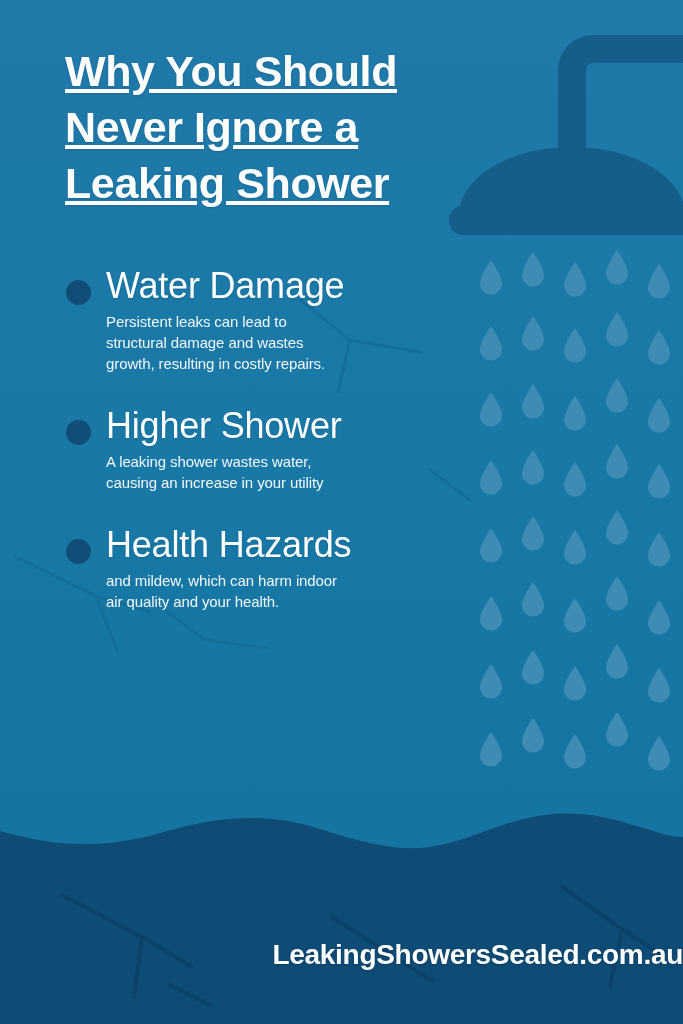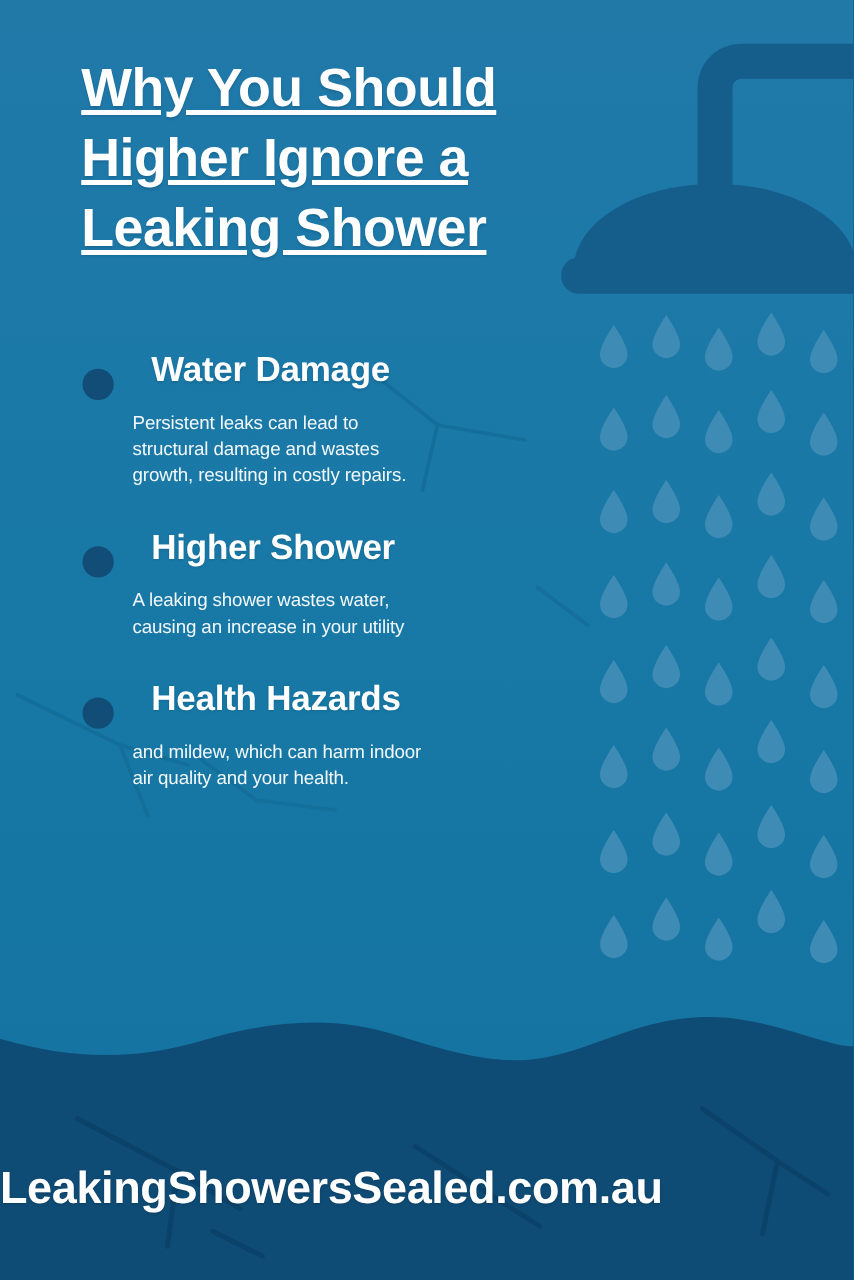--- a/index.html
+++ b/index.html
@@ -79,24 +79,24 @@
   .dot {
     position: absolute;
     left: 66px;
     top: 16px;
     width: 25px;
     height: 25px;
     border-radius: 50%;
     background: #114d76;
   }
   .pt-title {
-    margin: 15px;
+    margin: 0;
     color: #ffffff;
-    font-size: 28px;
-    font-weight: bold;
+    font-size: 36px;
+    font-weight: normal;
     line-height: 1.22;
     letter-spacing: -0.2px;
     text-shadow: 0 1px 2px rgba(6,50,80,0.2);
   }
   .pt-body {
     margin: 3px 0 0 0;
     color: #f2f8fb;
     font-size: 15px;
     font-weight: normal;
     line-height: 1.40;
@@ -110,23 +110,23 @@
     left: 0;
     bottom: 0;
     width: 683px;
     height: 235px;
   }
   .footer-url {
     position: absolute;
     left: 0;
     bottom: 53px;
     width: 683px;
-    text-align: left;
+    text-align: right;
     color: #ffffff;
-    font-size: 36px;
+    font-size: 28px;
     font-weight: bold;
     letter-spacing: -0.3px;
     text-shadow: 0 1px 2px rgba(4,35,58,0.35);
   }
 </style>
 </head>
 <body>
 
 <div id="poster">
 
@@ -211,21 +211,21 @@
       <use href="#drop" x="14" y="486"></use>
       <use href="#drop" x="56" y="472"></use>
       <use href="#drop" x="98" y="488"></use>
       <use href="#drop" x="140" y="466"></use>
       <use href="#drop" x="182" y="490"></use>
     </g>
   </svg>
 
   <h1 class="title">
     <span class="tl">Why You Should</span>
-    <span class="tl">Higher Ignore a</span>
+    <span class="tl">Never Ignore a</span>
     <span class="tl">Leaking Shower</span>
   </h1>
 
   <div class="points">
 
     <div class="point">
       <span class="dot"></span>
       <h2 class="pt-title">Water Damage</h2>
       <p class="pt-body">
         <span class="bl">Persistent leaks can lead to</span>

